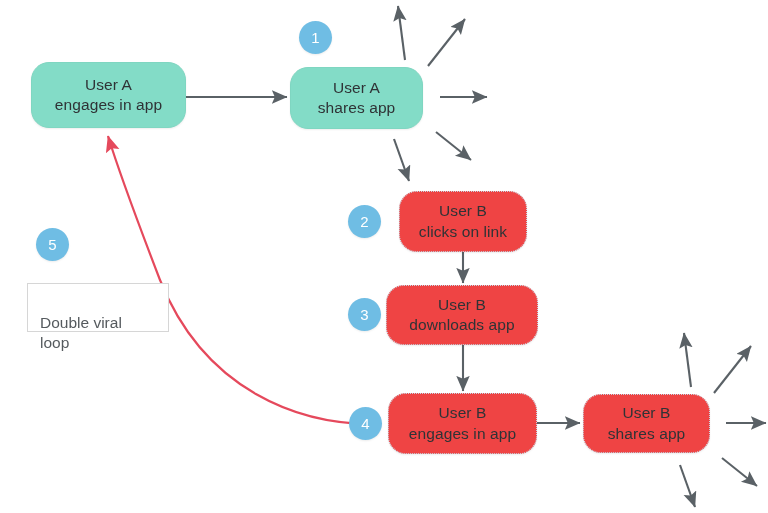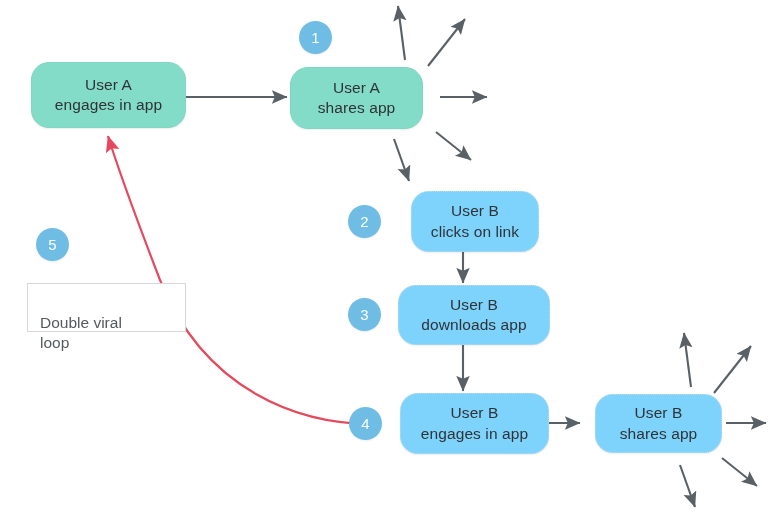--- a/index.html
+++ b/index.html
@@ -35,23 +35,22 @@
     color: #2f3336;
     letter-spacing: .1px;
     padding: 4px 8px;
     box-shadow: 0 1px 2px rgba(0,0,0,0.07);
   }
   .node.teal {
     background: #83dcc7;
     border: 1px solid #7fd6c1;
   }
   .node.blue {
-    background: #7dd3fc;
+    background: #ef4444;
     border: 1px dotted #c5d9e6;
-    margin-left: 12px;
   }
   .node-label { display: block; white-space: pre-line; }
 
   .badge {
     position: absolute;
     width: 33px;
     height: 33px;
     border-radius: 50%;
     background: #6fbde4;
     color: #ffffff;
@@ -153,18 +152,18 @@
   <div class="badge" style="left:348px; top:298px;">
     <span>3</span>
   </div>
   <div class="badge" style="left:349px; top:407px;">
     <span>4</span>
   </div>
   <div class="badge" style="left:36px;  top:228px;">
     <span>5</span>
   </div>
 
-  <div class="callout" style="left:27px; top:283px; width:159px; height:49px;">
+  <div class="callout" style="left:27px; top:283px; width:142px; height:49px;">
     <span>Double viral
 loop</span>
   </div>
 
 </div>
 
 </body></html>

